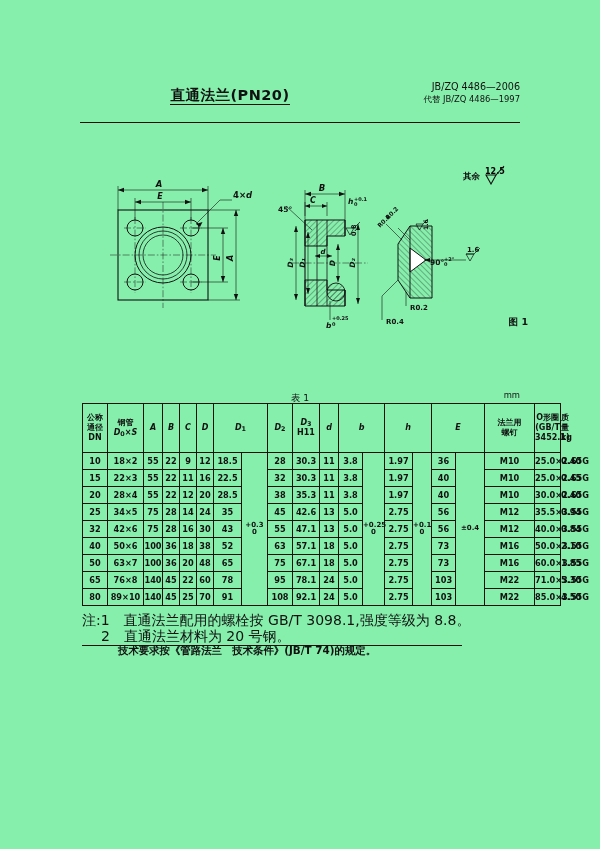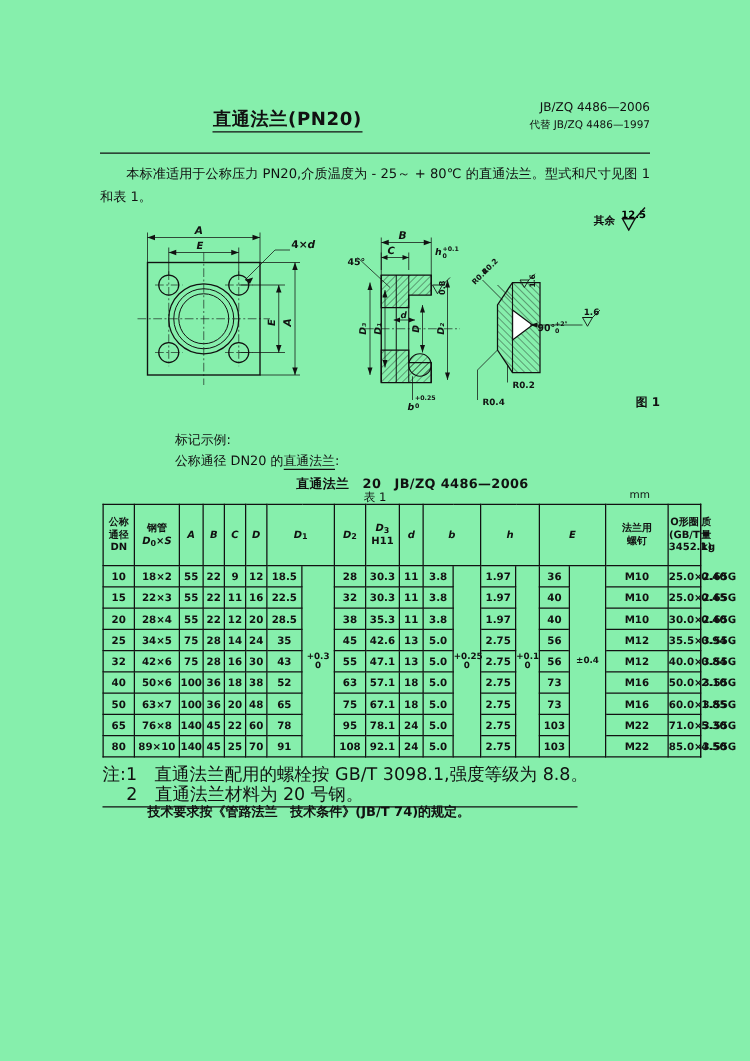--- a/index.html
+++ b/index.html
@@ -23,21 +23,21 @@
   .hdr-rule{position:absolute;left:0;top:44px;width:440px;border-top:1.6px solid #111;}
 
   
   .intro{position:absolute;left:80px;top:130px;width:440px;font-size:10.5px;line-height:19px;text-align:justify;}
   .intro .ind{display:inline-block;width:21px;}
 
   
   .figband{position:absolute;left:80px;top:168px;width:440px;height:166px;}
   .figcap{position:absolute;left:88px;top:316px;width:440px;text-align:right;font-size:9.5px;font-weight:bold;}
 
-  .qiyu{position:absolute;left:475px;top:165px;font-size:8.5px;font-weight:bold;white-space:nowrap;}
+  .qiyu{position:absolute;left:463px;top:165px;font-size:8.5px;font-weight:bold;white-space:nowrap;}
 
   
   .mark{position:absolute;left:140px;top:344px;width:380px;font-size:10.3px;line-height:17px;}
   .mark .u{border-bottom:1.1px solid #111;}
   .mark-code{display:block;text-align:center;font-weight:bold;margin-top:1px;letter-spacing:.3px;}
 
   .tabcap{position:absolute;left:80px;top:392px;width:440px;text-align:center;font-size:9.3px;font-weight:normal;}
   .unit{position:absolute;right:80px;top:390px;font-size:8.4px;text-align:center;}
 
   
@@ -69,23 +69,20 @@
     <div class="hdr-title">
       <u><span>直通法兰</span><span>(PN20)</span></u>
     </div>
     <div class="hdr-code">
       <div>JB/ZQ 4486—2006</div>
       <div class="l2">代替 JB/ZQ 4486—1997</div>
     </div>
     <div class="hdr-rule"></div>
   </div>
 
-  <div class="intro">
-    <span class="ind"></span><span>本标准适用于公称压力 PN20,介质温度为 - 25～ + 80℃ 的直通法兰。型式和尺寸见图 1 和表 1。</span>
-  </div>
 
   <div class="qiyu">
     <span>其余</span>
     <svg width="30" height="20" viewBox="0 0 30 20" style="vertical-align:-6px">
       <text x="2" y="9" font-size="8" font-weight="bold" font-family="DejaVu Sans, sans-serif">12.5</text>
       <path d="M3 10 L13 10 L8 19 Z" fill="none" stroke="#111" stroke-width="1.1"></path>
       <path d="M13 10 L21 1" stroke="#111" stroke-width="1.1" fill="none"></path>
     </svg>
   </div>
 
@@ -284,25 +281,20 @@
           <line x1="318" y1="112" x2="302" y2="128" stroke-width="0.6"></line>
           <line x1="302" y1="128" x2="302" y2="152" stroke-width="0.6"></line>
           <text x="306" y="156" font-size="7" font-weight="bold" fill="#111" stroke="none">R0.4</text>
         </g>
       </g>
     </svg>
   </div>
 
   <div class="figcap">图 1</div>
 
-  <div class="mark">
-    <div>标记示例:</div>
-    <div><span>公称通径 DN20 的</span><span class="u">直通法兰</span><span>:</span></div>
-    <span class="mark-code">直通法兰　20　JB/ZQ 4486—2006</span>
-  </div>
 
   <div class="tabcap">表 1</div>
   <div class="unit">mm</div>
 
   <div class="tbl-wrap">
     <table class="main">
       <colgroup>
         <col style="width:25px">
           <col style="width:36px">
           <col style="width:19px">

